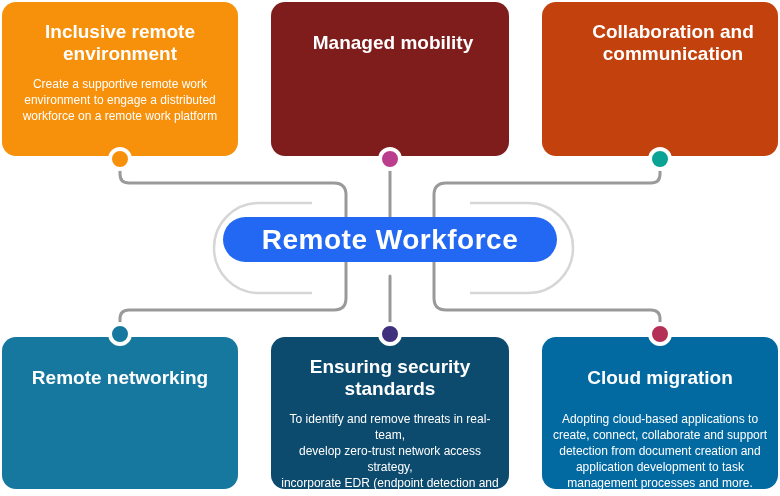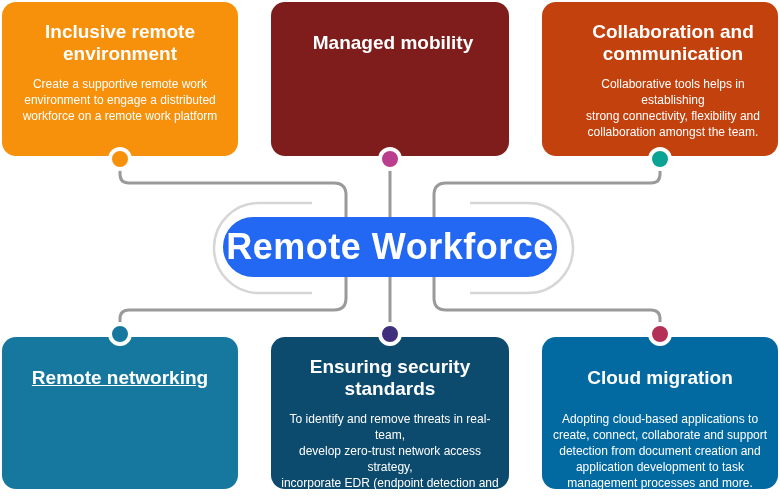--- a/index.html
+++ b/index.html
@@ -42,28 +42,28 @@
   }
   svg.connectors {
     position: absolute;
     left: 0; top: 0;
     z-index: 2;
     pointer-events: none;
   }
   .pill {
     position: absolute;
     left: 223px; top: 217px;
-    width: 334px; height: 60px;
+    width: 334px; height: 45px;
     border-radius: 30px;
     z-index: 3;
     display: flex;
     align-items: center;
     justify-content: center;
     color: #ffffff;
-    font-size: 36px;
+    font-size: 28px;
     font-weight: bold;
     letter-spacing: 0.5px;
   }
   .dot {
     position: absolute;
     width: 16px; height: 16px;
     border: 4px solid #ffffff;
     border-radius: 50%;
     z-index: 4;
   }
@@ -83,25 +83,22 @@
     <div class="card-title">Inclusive remote environment</div>
     <div class="card-body">Create a supportive remote work
 environment to engage a distributed
 workforce on a remote work platform</div>
   </div>
   <div class="card card-top col-center" style="background: #7f1d1d; padding-left: 12px;">
     <div class="card-title">Managed mobility</div>
   </div>
   <div class="card card-top col-right" style="background: #c2410c; padding-left: 32px;">
     <div class="card-title">Collaboration and communication</div>
-    <div class="card-body">Collaborative tools helps in establishing
-strong connectivity, flexibility and
-collaboration amongst the team.</div>
   </div>
-  <div class="card card-bottom col-left" style="background: rgb(22, 120, 158); text-decoration: underline;">
+  <div class="card card-bottom col-left" style="background: rgb(22, 120, 158);">
     <div class="card-title">Remote networking</div>
   </div>
   <div class="card card-bottom col-center" style="background: #0c4a6e;">
     <div class="card-title">Ensuring security standards</div>
     <div class="card-body">To identify and remove threats in real-team,
 develop zero-trust network access strategy,
 incorporate EDR (endpoint detection and
 response) solution and harness exception
 management policy for security.</div>
   </div>

